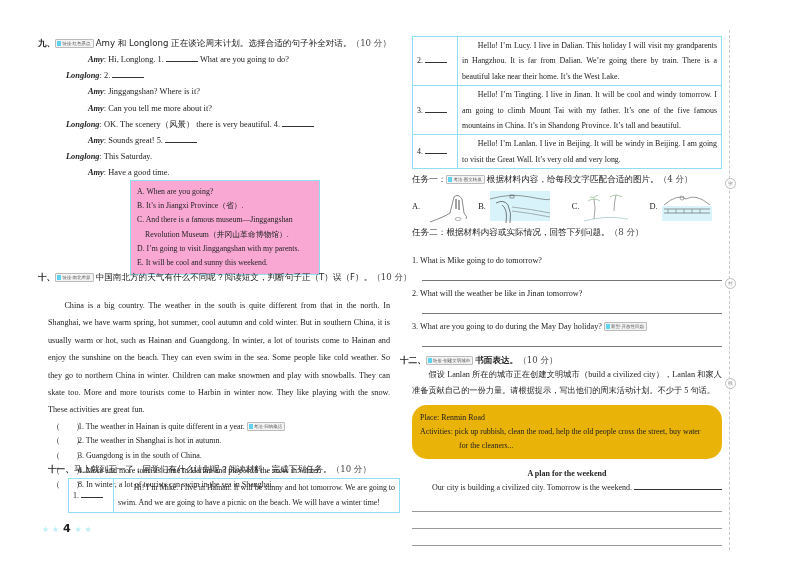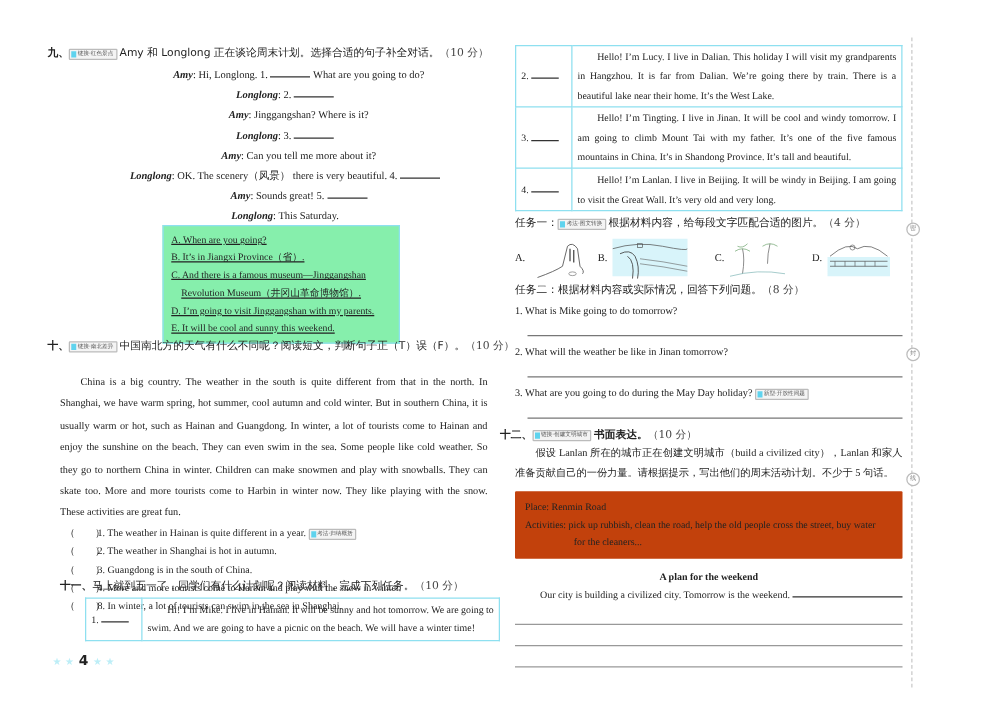--- a/index.html
+++ b/index.html
@@ -7,42 +7,42 @@
          font-family: "Liberation Serif", "DejaVu Serif", serif; color: #222; font-size: 8.4px; }
   .page { position: absolute; top: 0; left: 0; width: 800px; height: 569px; }
   .col-left { position: absolute; left: 48px; top: 36px; width: 342px; }
   .col-right { position: absolute; left: 412px; top: 36px; width: 310px; }
   .sec-title { font-family: "DejaVu Sans", sans-serif; font-size: 8.6px; color: #222; line-height: 14px; white-space: nowrap; }
   .sec-title .num { font-weight: bold; }
   .badge { display: inline-block; font-size: 4.5px; line-height: 7px; padding: 0 2px 0 6px; border: 1px solid #bbb;
            border-radius: 1px; color: #555; background: #f4f4f4; position: relative; vertical-align: 1px; margin-right: 2px; font-family: "DejaVu Sans", sans-serif; }
   .badge::before { content: ""; position: absolute; left: 1px; top: 1px; width: 4px; height: 5px; background: #5fd3ee; }
   .score { font-family: "DejaVu Serif", serif; color: #444; }
-  .dlg { line-height: 16.2px; font-size: 8.4px; text-align: center; }
+  .dlg { line-height: 16.2px; font-size: 8.4px; }
   .dlg .row { white-space: nowrap; }
   .dlg .sp { font-weight: bold; font-style: italic; }
   .dlg .amy { padding-left: 22px; }
   .blank { display: inline-block; border-bottom: 1px solid #333; width: 32px; height: 8px; vertical-align: baseline; }
   .opt-box { position: absolute; left: 82px; top: 184px; width: 176px; padding: 4px 6px; border: 1px solid #8ee0f0;
-             line-height: 14.2px; font-size: 7.8px; background: #86efac; text-decoration: underline; }
+             line-height: 14.2px; font-size: 7.8px; background: #f9a8d4; }
   .opt-box .indent { padding-left: 8px; }
   .passage { text-indent: 2em; line-height: 17.4px; text-align: justify; font-size: 8.2px; margin-top: 13px; }
   .tf { line-height: 14.6px; font-size: 8px; }
   .tf .paren { display: inline-block; width: 26px; padding-left: 4px; }
   table.read { border-collapse: collapse; width: 100%; font-size: 7.9px; }
   table.read td { border: 1px solid #8ee0f0; vertical-align: middle; padding: 1px 4px; line-height: 15.4px; }
   table.read td.idx { width: 36px; white-space: nowrap; }
   table.read td.txt { text-align: justify; }
   table.read td.txt .first { text-indent: 2em; display: block; }
   .pics { display: flex; align-items: center; height: 34px; margin-top: 3px; }
   .pic-label { font-size: 8.4px; margin-right: 4px; }
   .pic { display: inline-block; position: relative; height: 30px; }
   .q { font-size: 8.2px; line-height: 14px; }
   .ans-line { border-bottom: 1px solid #777; height: 12px; margin-left: 10px; margin-bottom: 6px; }
-  .hint-box { background: #c2410c; border-radius: 1px; padding: 6px 8px; font-size: 7.9px; line-height: 14px; }
+  .hint-box { background: #eab308; border-radius: 15px; padding: 6px 8px; font-size: 7.9px; line-height: 14px; }
   .hint-box .cont { padding-left: 39px; }
   .plan-title { text-align: center; font-weight: bold; font-size: 8px; margin-top: 8px; line-height: 14px; }
   .plan-first { text-indent: 2em; font-size: 8px; line-height: 14px; white-space: nowrap; text-align: right; }
   .wline { border-bottom: 1px solid #999; height: 16px; }
   .divider { position: absolute; left: 729px; top: 30px; height: 520px; border-left: 1px dashed #c9c9c9; }
   .div-mark { position: absolute; left: 725px; width: 9px; height: 9px; border: 1px solid #bbb; border-radius: 50%;
               background: #fff; font-size: 5px; text-align: center; line-height: 9px; color: #888; font-family: "DejaVu Sans", sans-serif; }
   .pgnum { position: absolute; left: 42px; top: 522px; font-family: "DejaVu Sans", sans-serif; font-size: 11px; font-weight: bold; color: #222; }
   .star { color: #bdeef7; font-size: 8px; }
 </style>
@@ -54,21 +54,20 @@
   <div class="col-left">
 
     <div class="sec-title" style="margin-left:-10px;">
       <span class="num">九、</span><span class="badge">链接·红色景点</span><span>Amy 和 Longlong 正在谈论周末计划。选择合适的句子补全对话。</span><span class="score">（10 分）</span>
     </div>
 
     <div class="dlg" style="margin-top:2px; margin-left:18px;">
       <div class="row amy"><span class="sp">Amy</span>: <span>Hi, Longlong. 1.</span> <span class="blank"></span> <span>What are you going to do?</span></div>
       <div class="row"><span class="sp">Longlong</span>: <span>2.</span> <span class="blank"></span></div>
       <div class="row amy"><span class="sp">Amy</span>: <span>Jinggangshan? Where is it?</span></div>
-      <div class="row"><span class="sp">Longlong</span>: <span>3.</span> <span class="blank"></span></div>
       <div class="row amy"><span class="sp">Amy</span>: <span>Can you tell me more about it?</span></div>
       <div class="row"><span class="sp">Longlong</span>: <span>OK. The scenery（风景） there is very beautiful. 4.</span> <span class="blank"></span></div>
       <div class="row amy"><span class="sp">Amy</span>: <span>Sounds great! 5.</span> <span class="blank"></span></div>
       <div class="row"><span class="sp">Longlong</span>: <span>This Saturday.</span></div>
       <div class="row amy"><span class="sp">Amy</span>: <span>Have a good time.</span></div>
     </div>
   </div>
 
   <div class="opt-box" style="left:130px; top:180px;">
     <div>A. When are you going?</div>
@@ -175,21 +174,21 @@
             <path d="M6 18 v4 M14 18 v4 M22 18 v4 M30 18 v4 M38 18 v4" stroke="#555" stroke-width="0.5"></path>
             <circle cx="20" cy="7" r="2" fill="none" stroke="#555" stroke-width="0.5"></circle>
           </svg>
       </span>
     </div>
 
     <div class="sec-title" style="margin-top:2px; font-family:'DejaVu Serif', serif;">
       <span>任务二：</span><span>根据材料内容或实际情况，回答下列问题。</span><span class="score">（8 分）</span>
     </div>
 
-    <div class="q" style="margin-top:3px;">1. What is Mike going to do tomorrow?</div>
+    <div class="q" style="margin-top:15px;">1. What is Mike going to do tomorrow?</div>
     <div class="ans-line"></div>
     <div class="q">2. What will the weather be like in Jinan tomorrow?</div>
     <div class="ans-line"></div>
     <div class="q"><span>3. What are you going to do during the May Day holiday?</span> <span class="badge">新型·开放性问题</span></div>
     <div class="ans-line"></div>
 
     <div class="sec-title" style="margin-left:-12px; margin-top:6px;">
       <span class="num">十二、</span><span class="badge">链接·创建文明城市</span><span style="font-weight:bold;text-align:right;">书面表达。</span><span class="score">（10 分）</span>
     </div>
     <div style="text-indent:2em; line-height:16px; font-size:8.2px; text-align:justify;">假设 Lanlan 所在的城市正在创建文明城市（build a civilized city），Lanlan 和家人准备贡献自己的一份力量。请根据提示，写出他们的周末活动计划。不少于 5 句话。</div>

